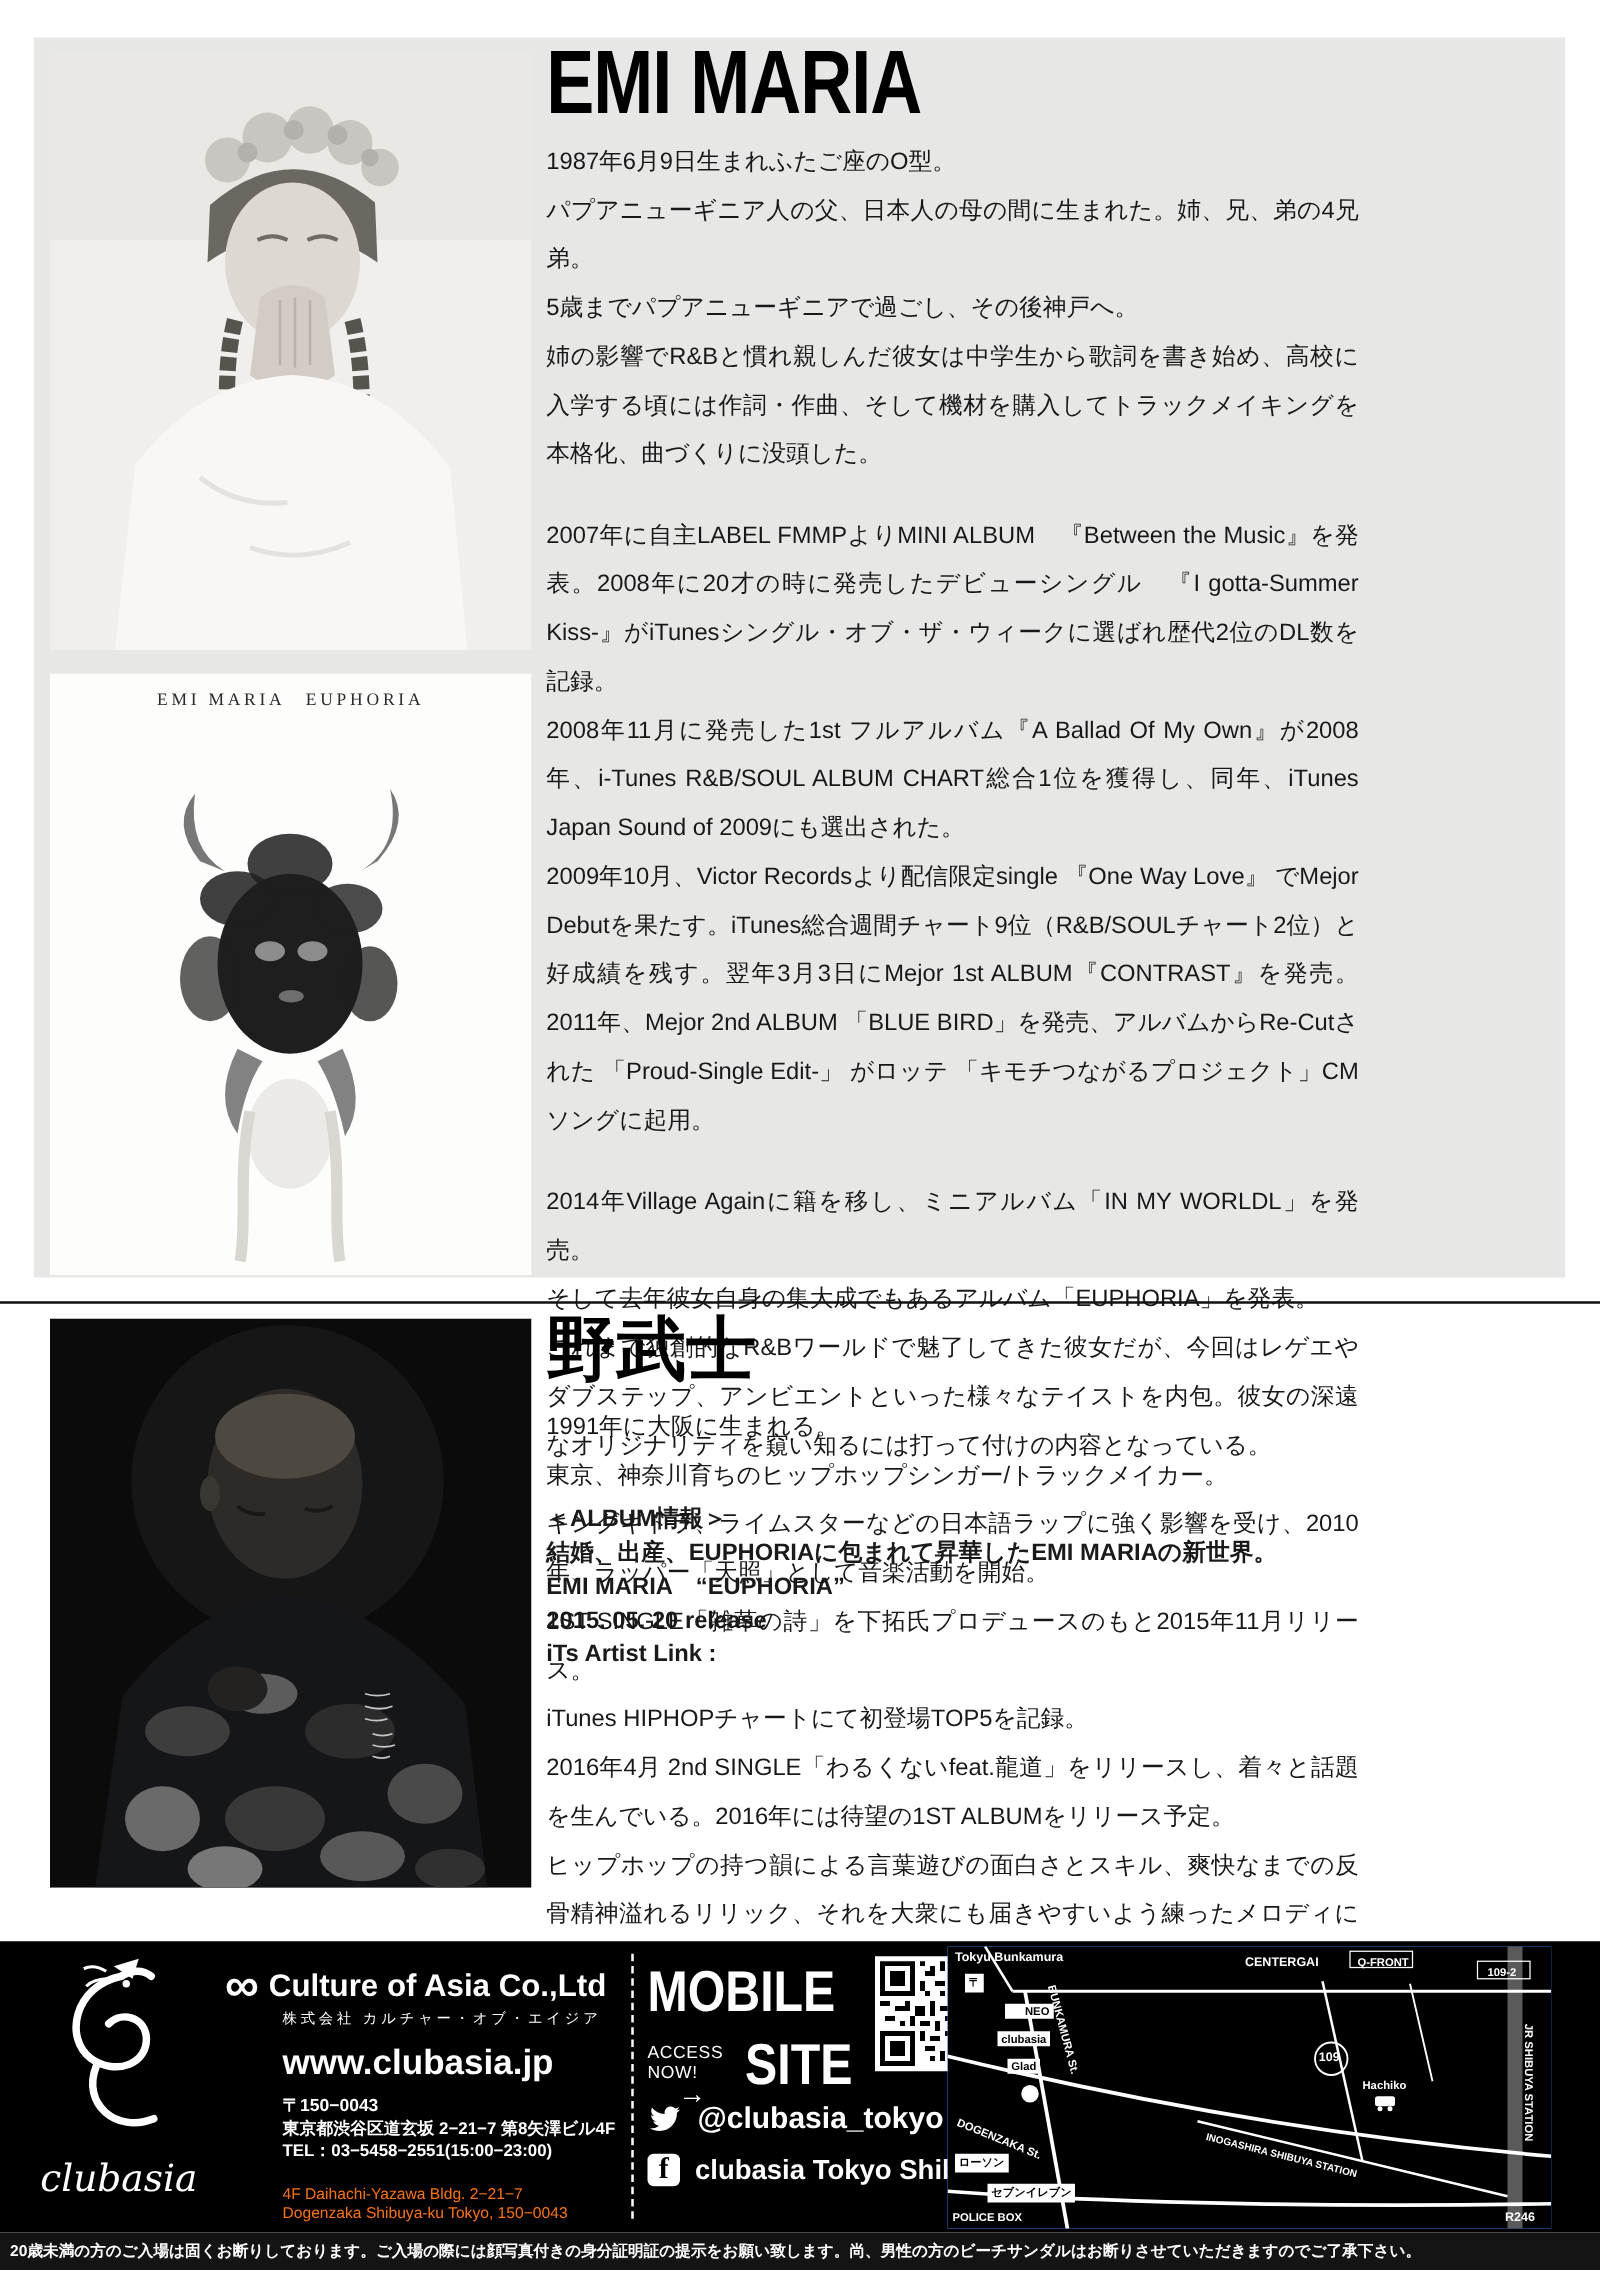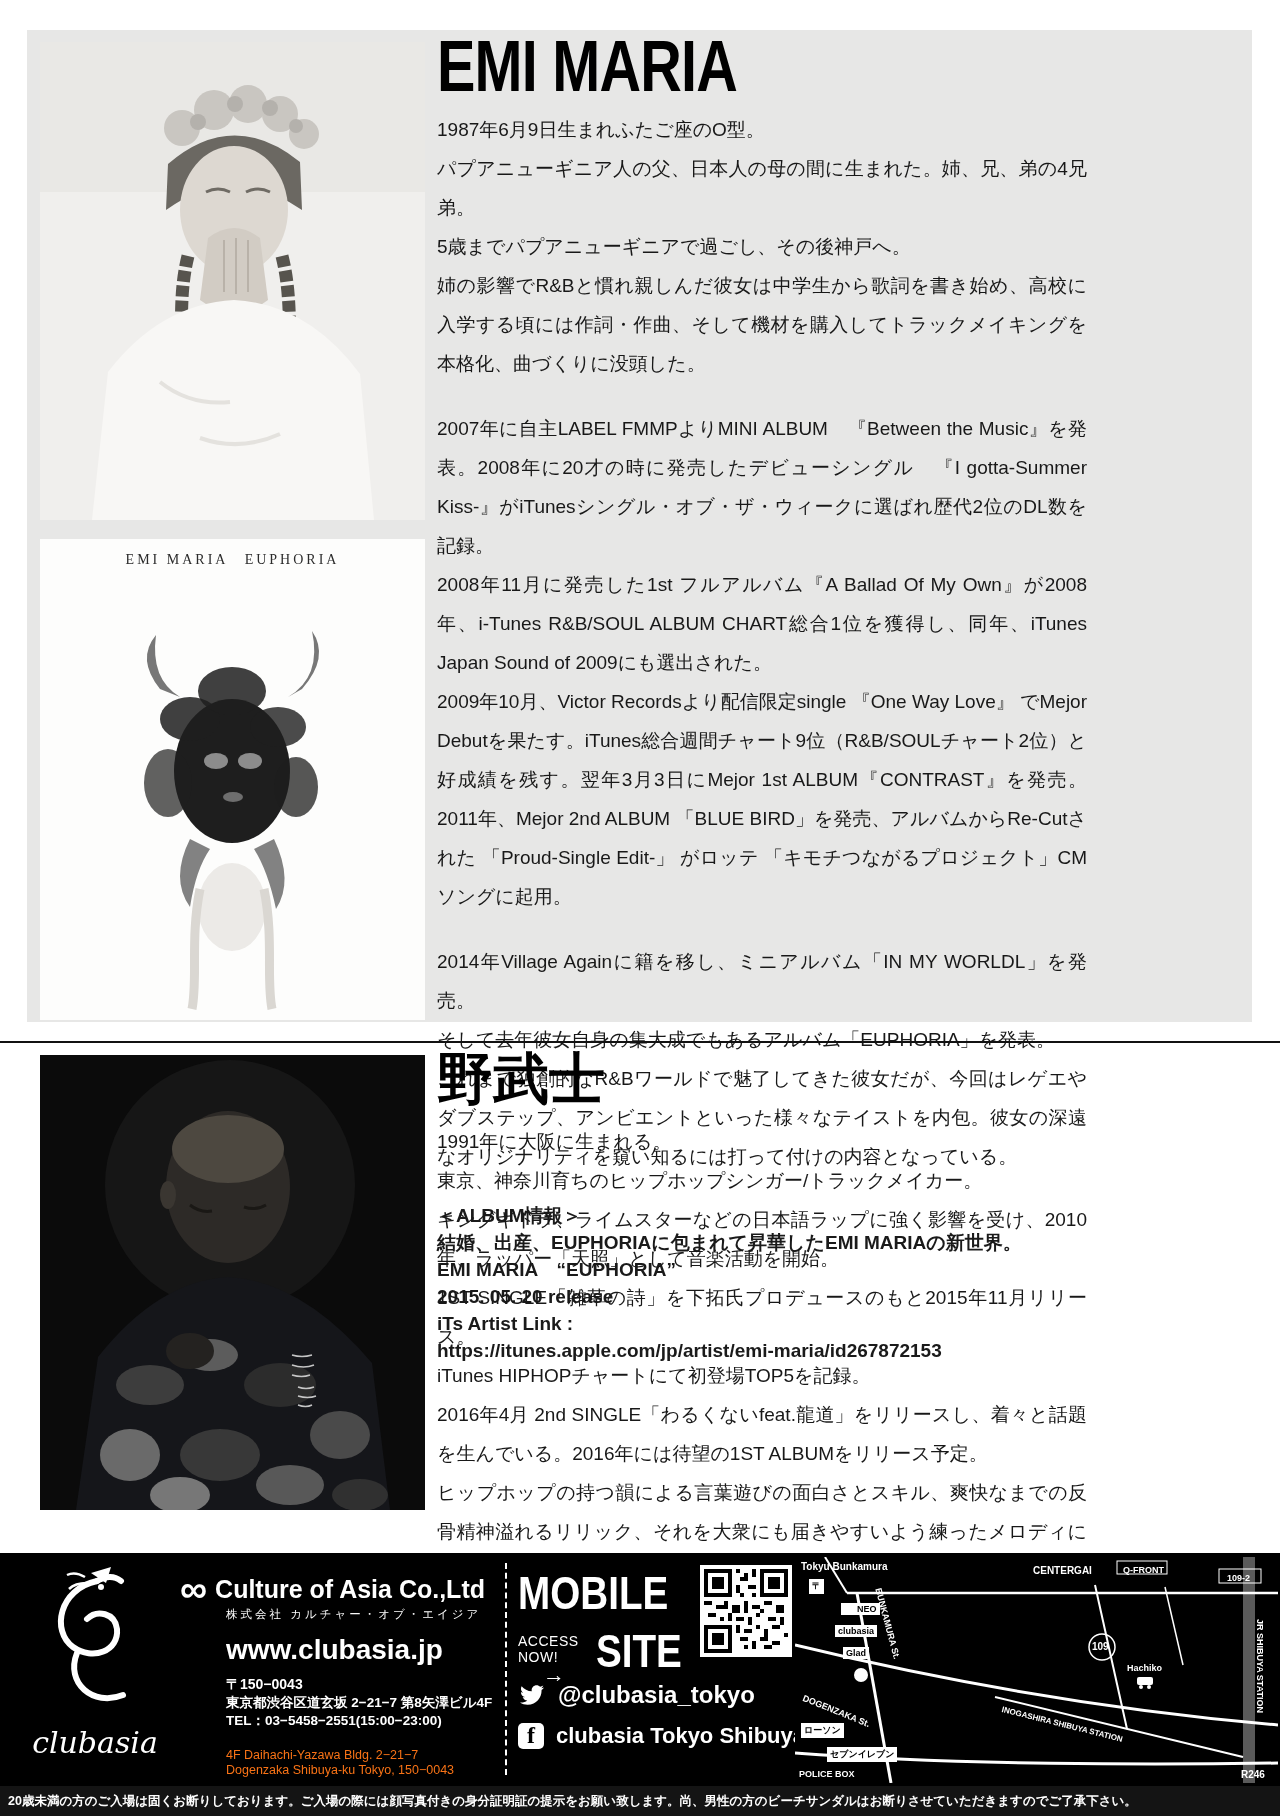--- a/index.html
+++ b/index.html
@@ -50,21 +50,21 @@
   .qr{position:absolute;left:700px;top:12px;width:92px;height:92px;background:#fff;padding:4px;box-sizing:border-box;}
   .sns{position:absolute;left:518px;display:flex;align-items:center;gap:12px;text-align:right;}
   .tw-row{top:128px;}
   .fb-row{top:170px;}
   .tw-text{font-size:24px;font-weight:bold;}
   .fb-text{font-size:22px;font-weight:bold;}
   .fb-badge{width:26px;height:26px;background:#fff;color:#000;border-radius:5px;
       font-family:"Liberation Serif",serif;font-weight:bold;font-size:24px;line-height:27px;
       display:flex;justify-content:center;align-items:flex-end;}
   
-  #map{position:absolute;left:795px;top:4px;width:483px;height:226px;background:#3b82f6;overflow:hidden;}
+  #map{position:absolute;left:758px;top:4px;width:483px;height:226px;background:#3b82f6;overflow:hidden;}
   #map svg{position:absolute;left:0;top:0;}
   .map-label{position:absolute;color:#fff;font-size:9px;white-space:nowrap;transform-origin:left top;font-weight:bold;}
   .map-box{background:#fff;color:#000;padding:1px 3px;font-weight:bold;}
   
   .disclaimer{position:absolute;left:0;top:1786px;width:1280px;height:30px;background:#141414;color:#fff;
       display:flex;align-items:center;padding-left:8px;box-sizing:border-box;font-size:12.5px;font-weight:bold;}
 </style>
 </head>
 <body>
 
@@ -145,21 +145,20 @@
 2009年10月、Victor Recordsより配信限定single 『One Way Love』 でMejor Debutを果たす。iTunes総合週間チャート9位（R&amp;B/SOULチャート2位）と好成績を残す。翌年3月3日にMejor 1st ALBUM『CONTRAST』を発売。2011年、Mejor 2nd ALBUM 「BLUE BIRD」を発売、アルバムからRe-Cutされた 「Proud-Single Edit-」 がロッテ 「キモチつながるプロジェクト」CMソングに起用。</p>
     <p class="bio">2014年Village Againに籍を移し、ミニアルバム「IN MY WORLDL」を発売。
 そして去年彼女自身の集大成でもあるアルバム「EUPHORIA」を発表。
 これまで独創的なR&amp;Bワールドで魅了してきた彼女だが、今回はレゲエやダブステップ、アンビエントといった様々なテイストを内包。彼女の深遠なオリジナリティを窺い知るには打って付けの内容となっている。</p>
     <div class="album-info">
       <div>＜ALBUM情報＞</div>
       <div>結婚、出産、EUPHORIAに包まれて昇華したEMI MARIAの新世界。</div>
       <div>EMI MARIA　“EUPHORIA”</div>
       <div>2015. 05. 20 release</div>
       <div>iTs Artist Link :</div>
-      <div>https://itunes.apple.com/jp/artist/emi-maria/id267872153</div>
     </div>
   </div>
 
   <div class="divider"></div>
 
   <div class="photo nobushi-photo">
     <svg width="385" height="455" viewBox="0 0 385 455">
       <rect width="385" height="455" fill="#0b0b0b"></rect>
       <circle cx="190" cy="130" r="125" fill="#161616"></circle>
 

